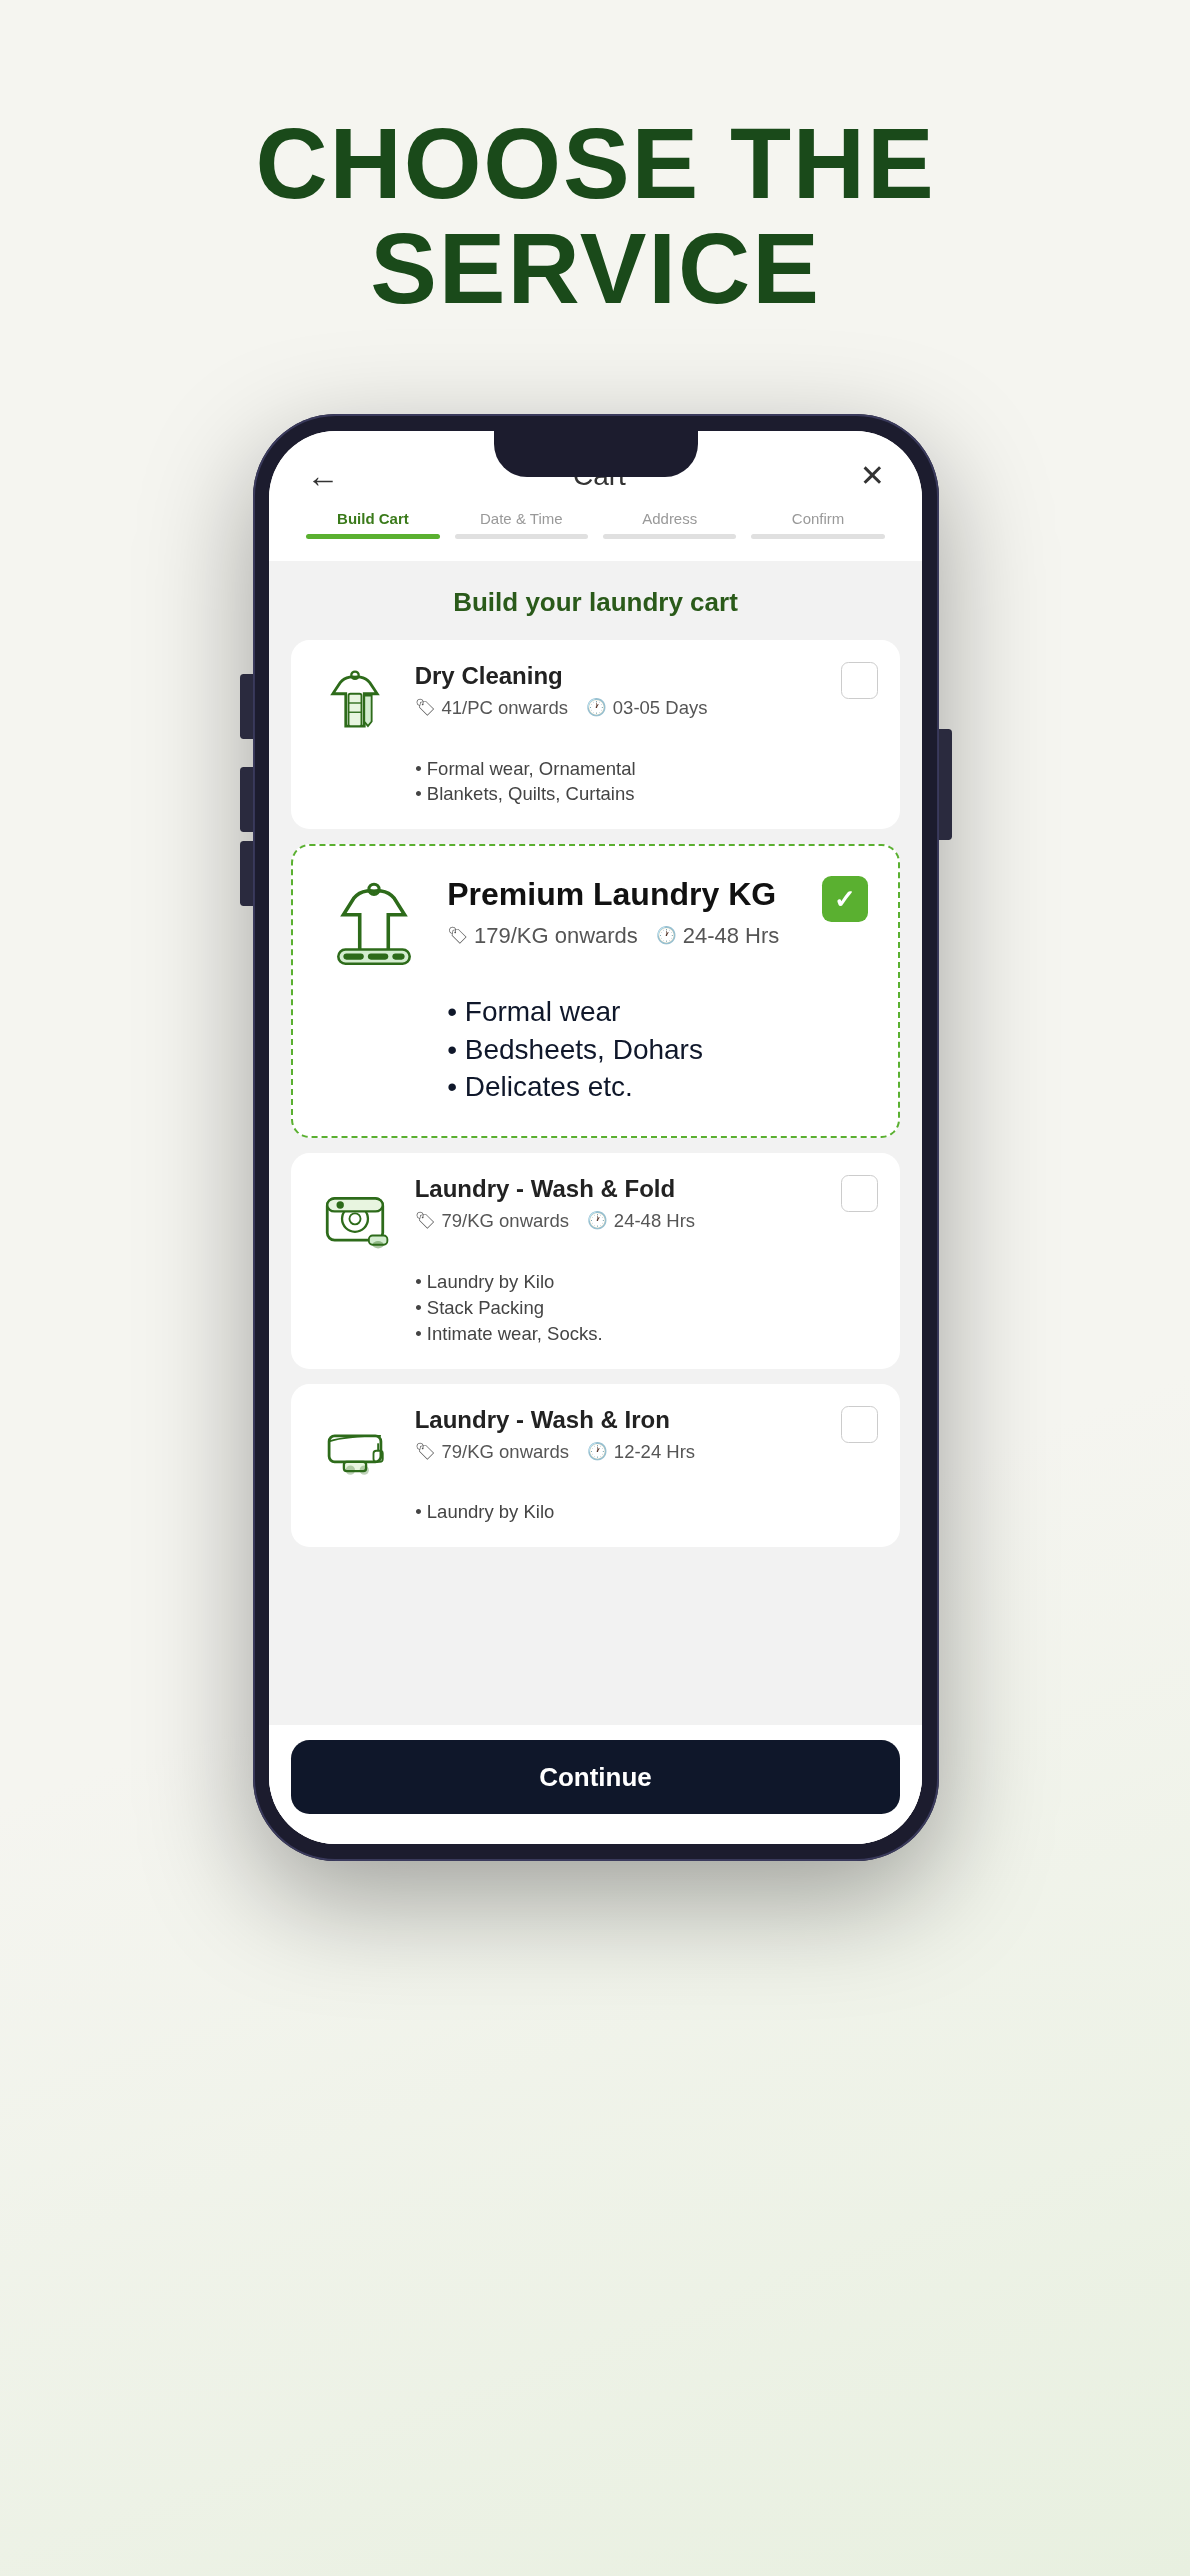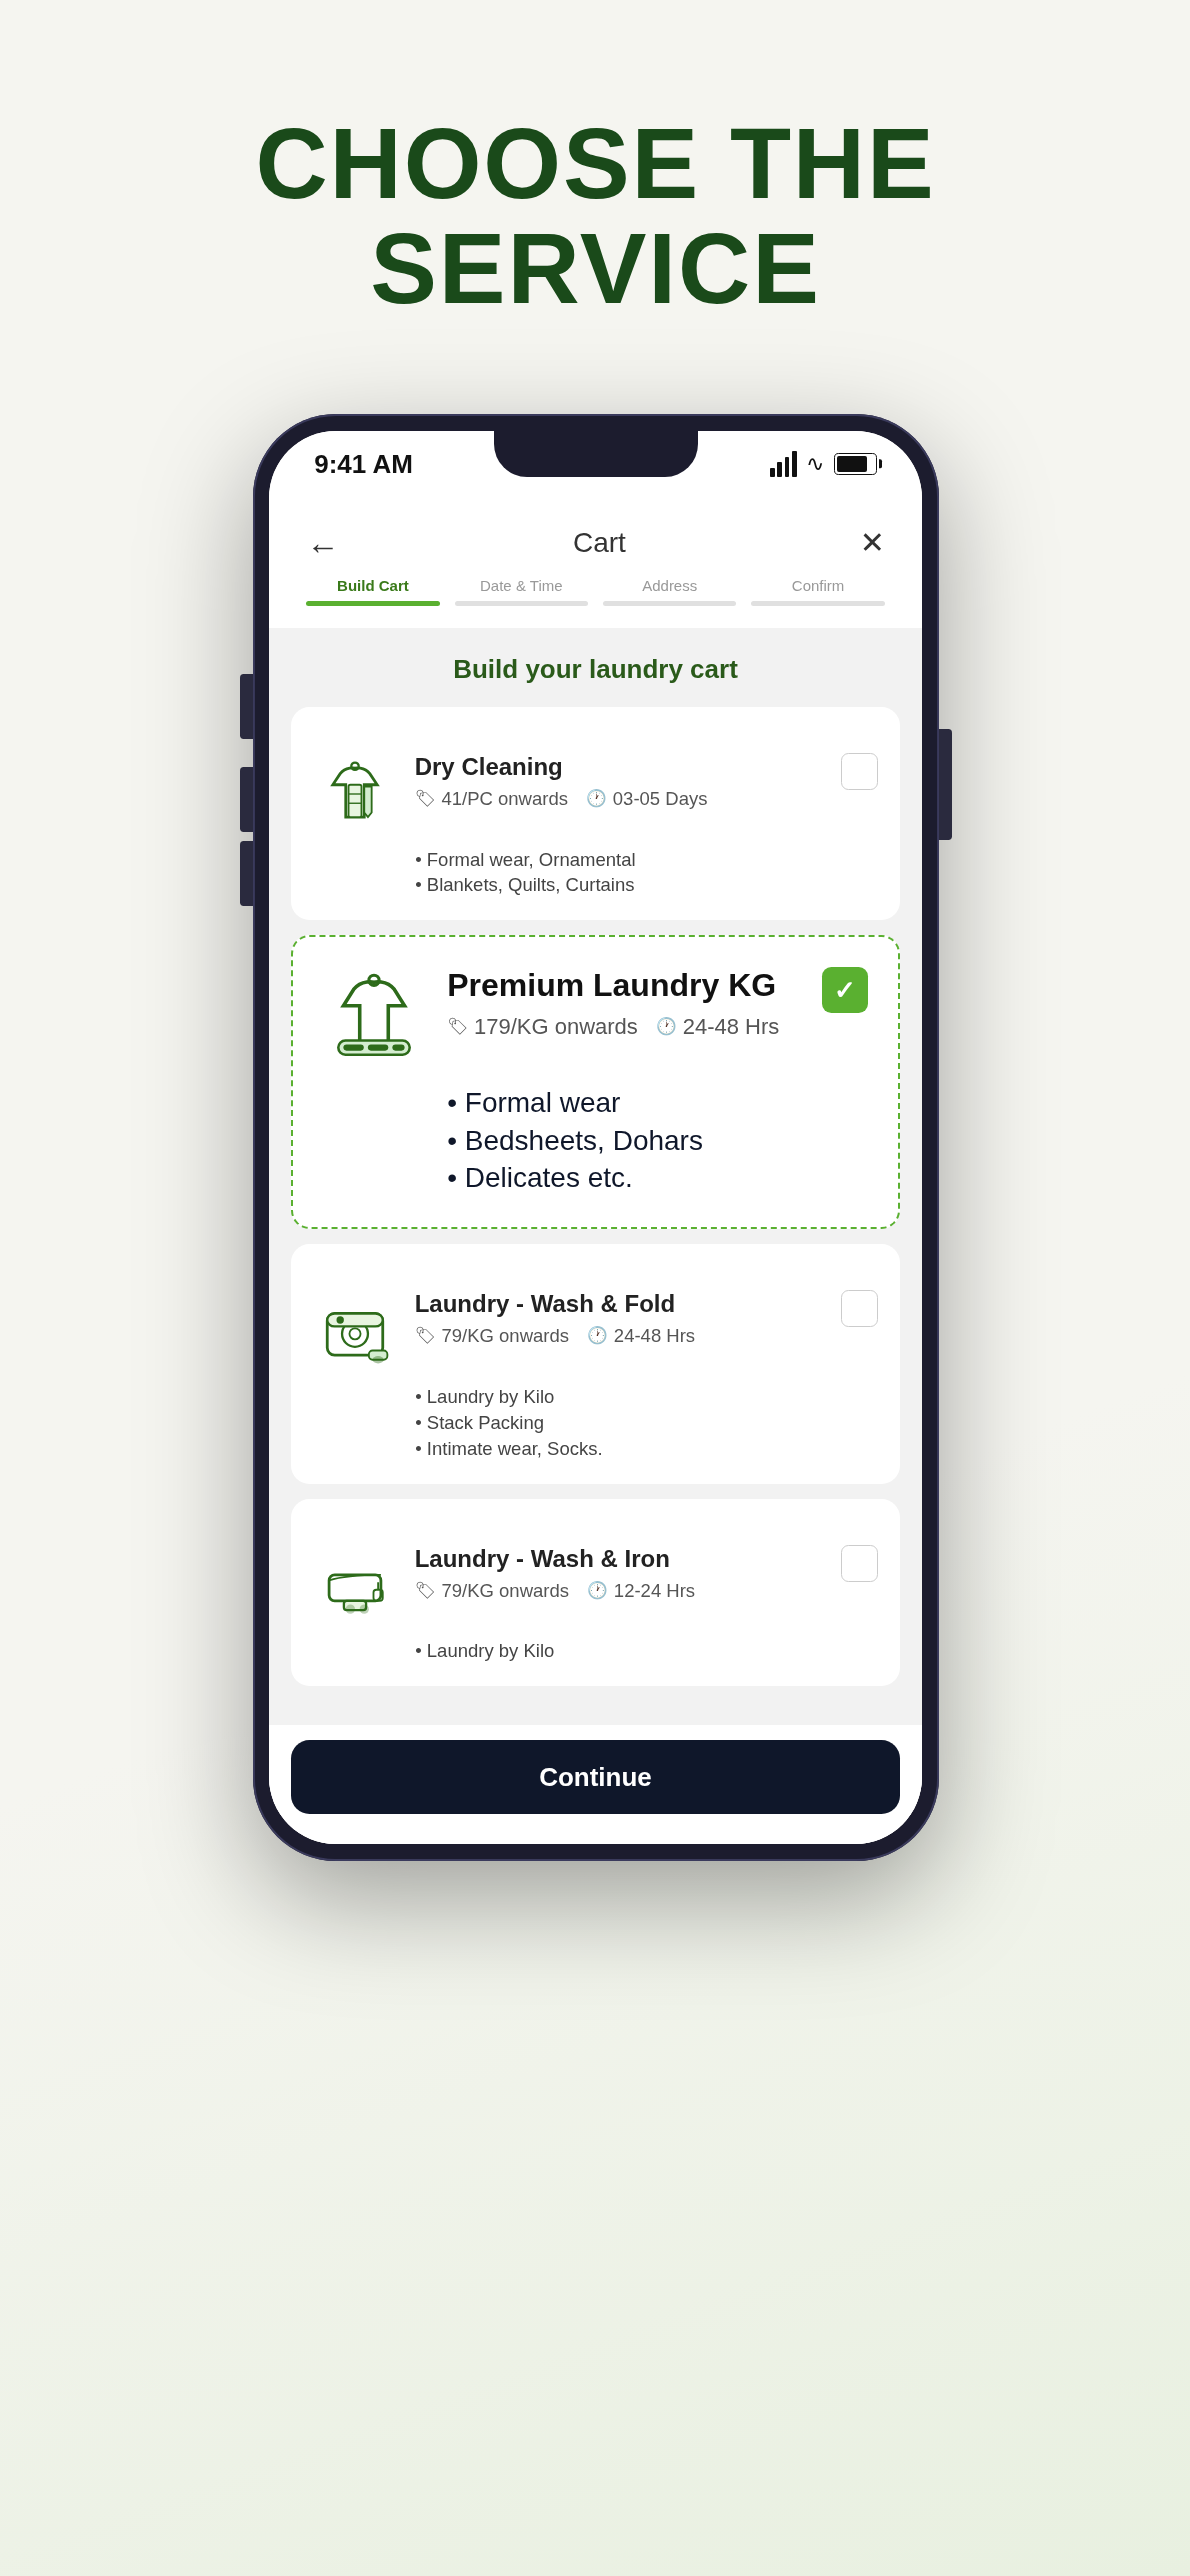--- a/index.html
+++ b/index.html
@@ -192,21 +192,20 @@
       display: flex;
       flex-direction: column;
       gap: 7.4px;
       position: relative;
     }
 
     .service-card-top {
       display: flex;
       align-items: flex-start;
       gap: 18.5px;
-      margin-top: 24px;
     }
 
     .service-icon {
       width: 83px;
       height: 83px;
       flex-shrink: 0;
       display: flex;
       align-items: center;
       justify-content: center;
     }
@@ -432,36 +431,20 @@
 
 <h1 class="page-title">
   <span>CHOOSE THE</span><br>
   <span>SERVICE</span>
 </h1>
 
 <div class="phone-shell">
   <div class="notch"></div>
   <div class="phone-screen">
 
-    <div class="status-bar">
-      <span class="status-time">9:41 AM</span>
-      <div style="width:74px;"></div>
-      <div class="status-icons">
-        <div class="signal-bars">
-          <span class="bar1"></span>
-          <span class="bar2"></span>
-          <span class="bar3"></span>
-          <span class="bar4"></span>
-        </div>
-        <span class="wifi-icon">∿</span>
-        <div class="battery-icon">
-          <div class="battery-fill"></div>
-        </div>
-      </div>
-    </div>
 
     <div class="screen-wrapper">
 
       <div class="app-header">
         <span class="header-back">←</span>
         <span class="header-title">Cart</span>
         <span class="header-close">✕</span>
       </div>
 
       <div class="progress-steps">

